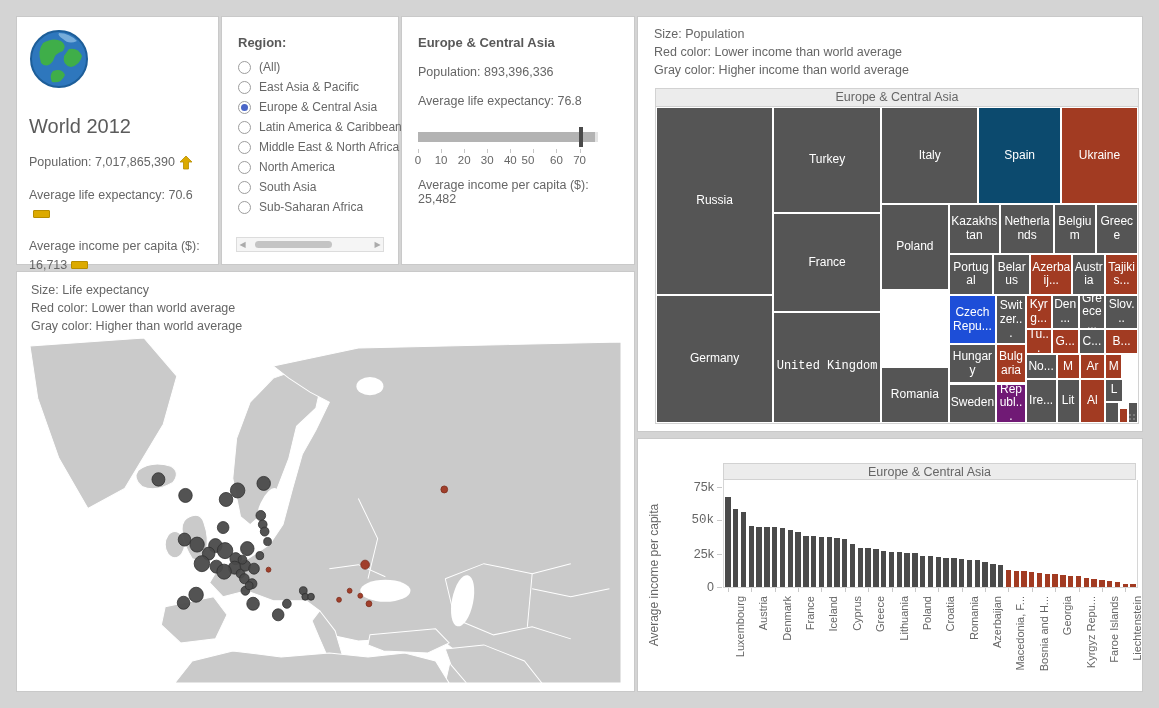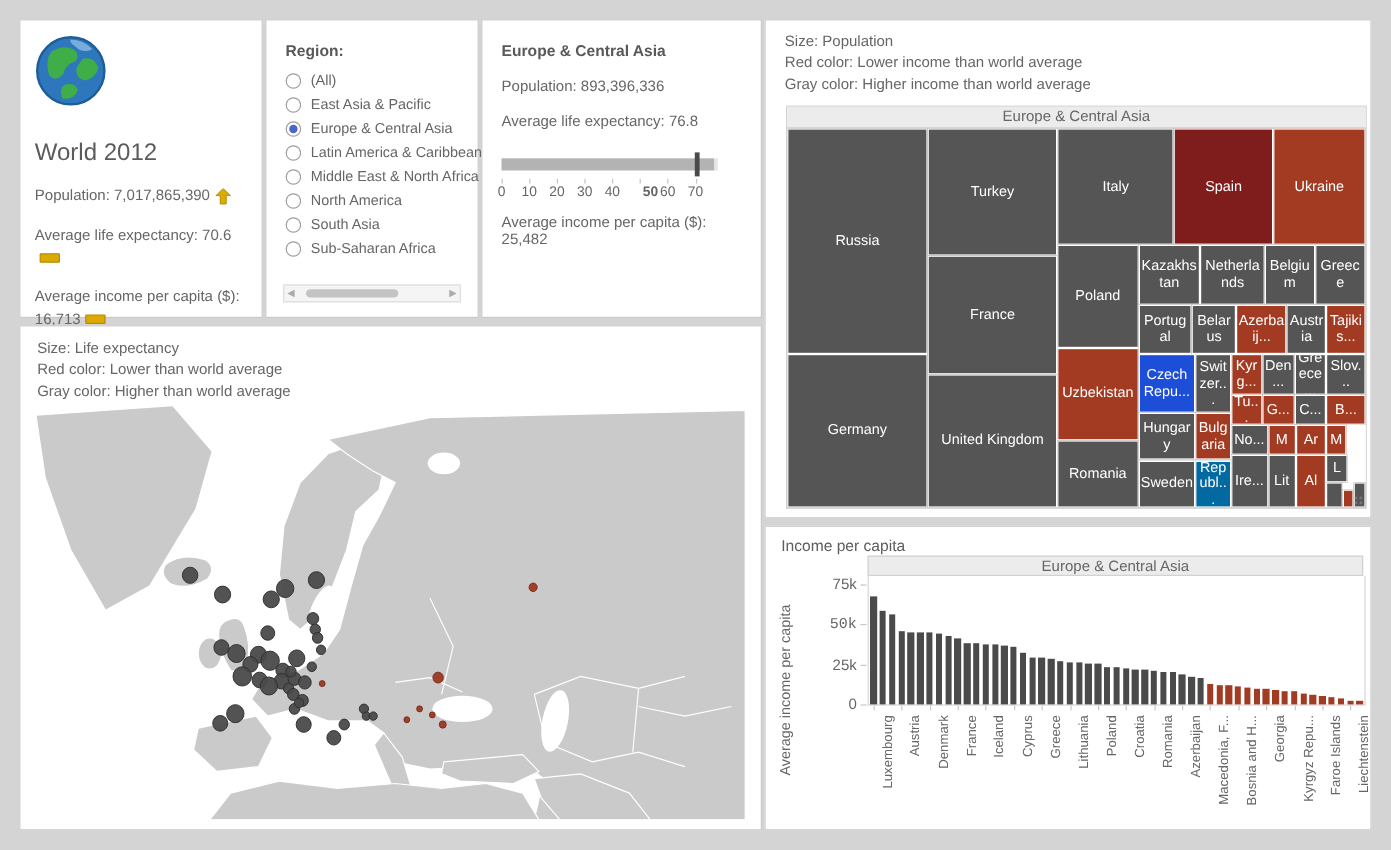--- a/index.html
+++ b/index.html
@@ -157,21 +157,21 @@
       <div class="bullet-ticklabel" style="left: 0px;">0</div>
       <div class="bullet-tick" style="left: 23.0769px;"></div>
       <div class="bullet-ticklabel" style="left: 23.0769px;">10</div>
       <div class="bullet-tick" style="left: 46.1538px;"></div>
       <div class="bullet-ticklabel" style="left: 46.1538px;">20</div>
       <div class="bullet-tick" style="left: 69.2308px;"></div>
       <div class="bullet-ticklabel" style="left: 69.2308px;">30</div>
       <div class="bullet-tick" style="left: 92.3077px;"></div>
       <div class="bullet-ticklabel" style="left: 92.3077px;">40</div>
       <div class="bullet-tick" style="left: 115.385px;"></div>
-      <div class="bullet-ticklabel" style="left: 124px; font-weight: bold;">50</div>
+      <div class="bullet-ticklabel" style="left: 110px;">50</div>
       <div class="bullet-tick" style="left: 138.462px;"></div>
       <div class="bullet-ticklabel" style="left: 138.462px;">60</div>
       <div class="bullet-tick" style="left: 161.538px;"></div>
       <div class="bullet-ticklabel" style="left: 161.538px;">70</div>
     </div>
   <div class="eca-row" style="margin-top:8px;">Average income per capita ($): 25,482</div>
 </div>
 
 <div class="card" id="card-treemap">
   <div class="tm-legend">
@@ -187,38 +187,35 @@
         </div>
         <div class="tm-cell" style="left: 0%; top: 59.5%; width: 24.3%; height: 40.5%; background: rgb(85, 85, 85);">
           <span>Germany</span>
         </div>
         <div class="tm-cell" style="left: 24.3%; top: 0%; width: 22.4%; height: 33.6%; background: rgb(85, 85, 85);">
           <span>Turkey</span>
         </div>
         <div class="tm-cell" style="left: 24.3%; top: 33.6%; width: 22.4%; height: 31.2%; background: rgb(85, 85, 85);">
           <span>France</span>
         </div>
-        <div class="tm-cell" style="left: 24.3%; top: 64.8%; width: 22.4%; height: 35.2%; background: rgb(85, 85, 85);">
+        <div class="tm-cell" style="left: 24.3%; top: 64.8%; width: 22.4%; height: 35.2%; background: rgb(85, 85, 85); font-family: Liberation Mono, monospace;">
           <span>United Kingdom</span>
         </div>
         <div class="tm-cell" style="left: 46.7%; top: 0%; width: 20.2%; height: 30.8%; background: rgb(85, 85, 85);">
           <span>Italy</span>
         </div>
-        <div class="tm-cell" style="left: 66.9%; top: 0%; width: 17.1%; height: 30.8%; background: #7f1d1d;">
+        <div class="tm-cell" style="left: 66.9%; top: 0%; width: 17.1%; height: 30.8%; background: #0c4a6e;">
           <span>Spain</span>
         </div>
         <div class="tm-cell" style="left: 84%; top: 0%; width: 16%; height: 30.8%; background: rgb(162, 59, 34);">
           <span>Ukraine</span>
         </div>
         <div class="tm-cell" style="left: 46.7%; top: 30.8%; width: 14%; height: 27.1%; background: rgb(85, 85, 85);">
           <span>Poland</span>
         </div>
-        <div class="tm-cell" style="left: 46.7%; top: 57.9%; width: 14%; height: 24.3%; background: rgb(162, 59, 34);">
-          <span>Uzbekistan</span>
-        </div>
         <div class="tm-cell" style="left: 46.7%; top: 82.2%; width: 14%; height: 17.8%; background: rgb(85, 85, 85);">
           <span>Romania</span>
         </div>
         <div class="tm-cell" style="left: 60.7%; top: 30.8%; width: 10.7%; height: 15.6%; background: rgb(85, 85, 85);">
           <span>Kazakhstan</span>
         </div>
         <div class="tm-cell" style="left: 71.4%; top: 30.8%; width: 11.2%; height: 15.6%; background: rgb(85, 85, 85); align-items: center;">
           <span>Netherlands</span>
         </div>
         <div class="tm-cell" style="left: 82.6%; top: 30.8%; width: 8.6%; height: 15.6%; background: rgb(85, 85, 85);">
@@ -250,21 +247,21 @@
         </div>
         <div class="tm-cell" style="left: 60.7%; top: 75.1%; width: 9.9%; height: 12.4%; background: rgb(85, 85, 85);">
           <span>Hungary</span>
         </div>
         <div class="tm-cell" style="left: 70.6%; top: 75.1%; width: 6.1%; height: 12.4%; background: rgb(162, 59, 34);">
           <span>Bulgaria</span>
         </div>
         <div class="tm-cell" style="left: 60.7%; top: 87.5%; width: 9.9%; height: 12.5%; background: rgb(85, 85, 85);">
           <span>Sweden</span>
         </div>
-        <div class="tm-cell" style="left: 70.6%; top: 87.5%; width: 6.1%; height: 12.5%; background: #0369a1;">
+        <div class="tm-cell" style="left: 70.6%; top: 87.5%; width: 6.1%; height: 12.5%; background: #701a75;">
           <span>Republ...</span>
         </div>
         <div class="tm-cell" style="left: 76.7%; top: 59.5%; width: 5.4%; height: 10.9%; background: rgb(162, 59, 34);">
           <span>Kyrg...</span>
         </div>
         <div class="tm-cell" style="left: 82.1%; top: 59.5%; width: 5.6%; height: 10.9%; background: rgb(85, 85, 85);">
           <span>Den...</span>
         </div>
         <div class="tm-cell" style="left: 87.7%; top: 59.5%; width: 5.5%; height: 10.9%; background: rgb(85, 85, 85);">
           <span>Greece...</span>
@@ -399,21 +396,20 @@
           <circle cx="320" cy="261" r="2.5" fill="#9e3722" stroke="#7c2b1a" stroke-width="0.8" fill-opacity="0.95"></circle>
           <circle cx="331" cy="252" r="2.5" fill="#9e3722" stroke="#7c2b1a" stroke-width="0.8" fill-opacity="0.95"></circle>
           <circle cx="351" cy="265" r="3" fill="#9e3722" stroke="#7c2b1a" stroke-width="0.8" fill-opacity="0.95"></circle>
           <circle cx="342" cy="257" r="2.5" fill="#9e3722" stroke="#7c2b1a" stroke-width="0.8" fill-opacity="0.95"></circle>
         </g>
     </svg>
   </div>
 </div>
 
 <div class="card" id="card-income">
-  <div class="income-title">Income per capita</div>
   <div id="bar-ylabel">
       <span>Average income per capita</span>
     </div>
   <div id="bar-yticks">
       <div class="ytick-mark" style="top: 6.6875px;"></div>
       <div class="ytick-label" style="top: 6.6875px;">75k</div>
       <div class="ytick-mark" style="top: 40.125px;"></div>
       <div class="ytick-label" style="top: 40.125px; font-family: Liberation Mono, monospace;">50k</div>
       <div class="ytick-mark" style="top: 73.5625px;"></div>
       <div class="ytick-label" style="top: 73.5625px;">25k</div>

